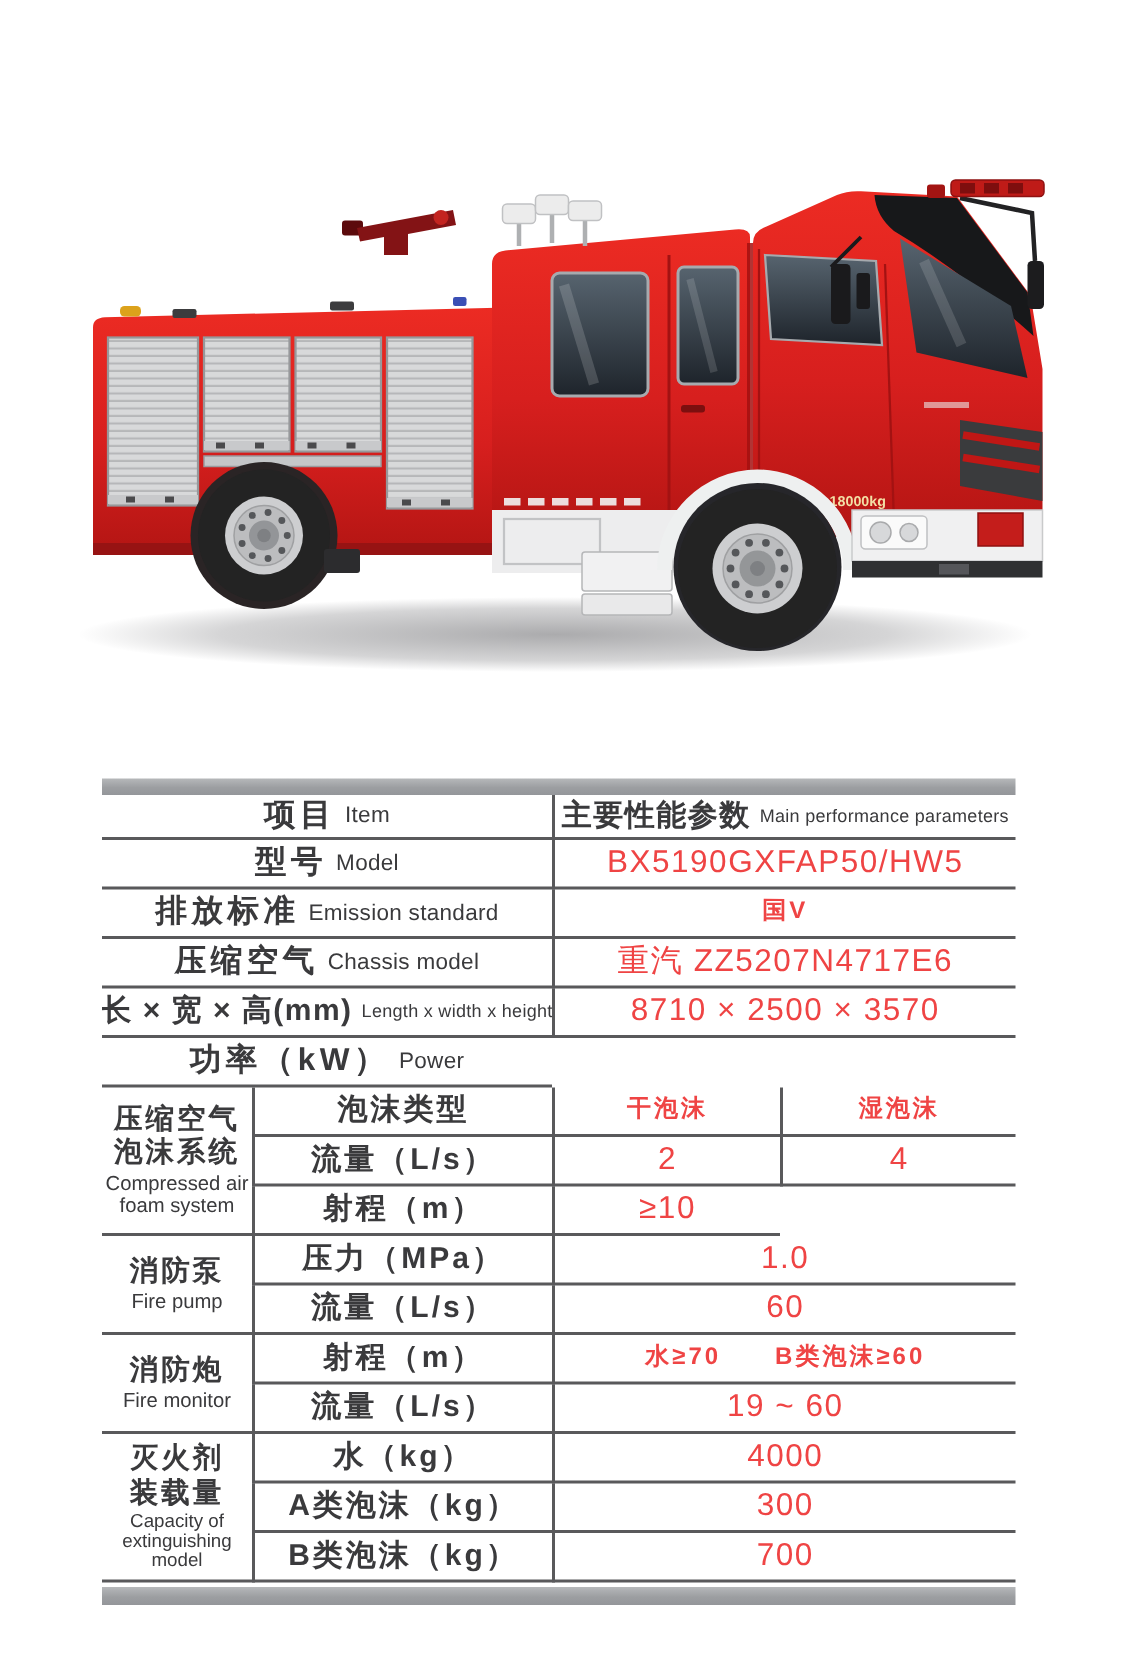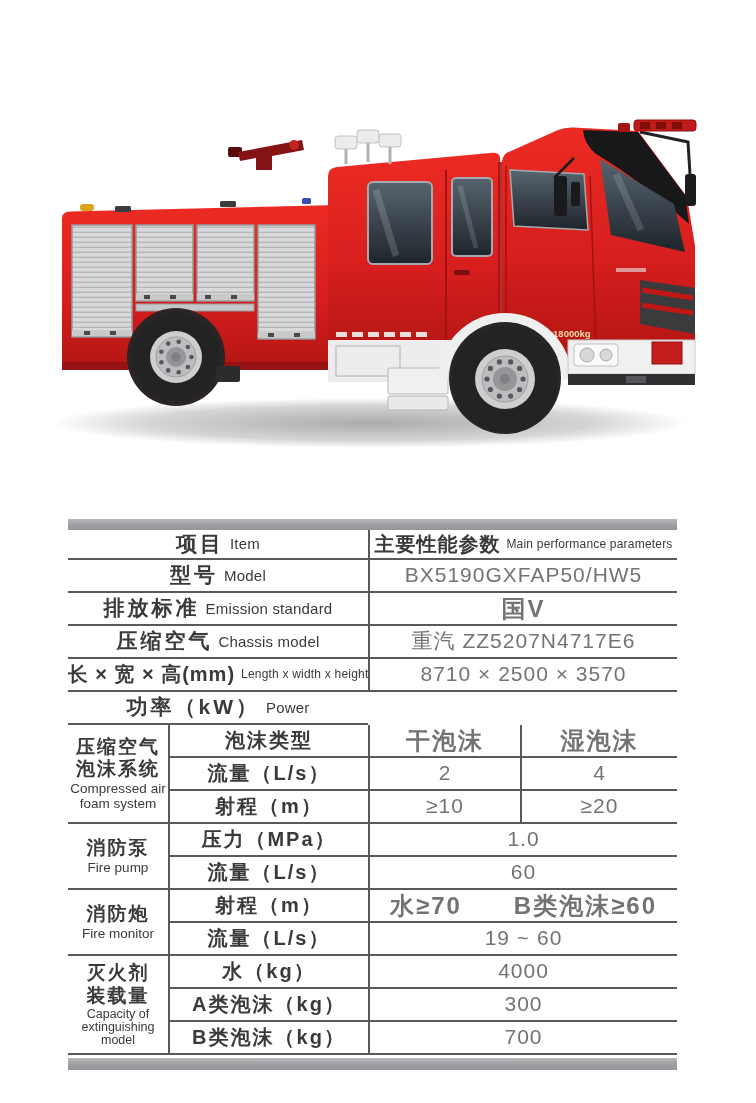--- a/index.html
+++ b/index.html
@@ -12,22 +12,22 @@
   .grid{display:grid;grid-template-columns:100px 200px 152px 157px;grid-template-rows:30px repeat(15,33px);}
   .cell{display:flex;align-items:center;justify-content:center;text-align:center;gap:6px;
         box-sizing:border-box;color:#3a3a3c;line-height:1.05;overflow:hidden;}
   .bb{border-bottom:2px solid #59595b;}
   .bl{border-left:2px solid #59595b;}
   .cjk{font-weight:bold;font-size:21px;letter-spacing:3px;white-space:nowrap;}
   .cjk.tight{letter-spacing:1px;font-size:20px;}
   .sub{font-size:20px;letter-spacing:2px;}
   .en{font-size:15px;letter-spacing:.2px;white-space:nowrap;}
   .en-sm{font-size:12px;}
-  .val{font-size:21px;color:#737373;letter-spacing:1px;white-space:nowrap;}
-  .val.bold{font-weight:bold;letter-spacing:2px;font-size:24px;}
+  .val{font-size:21px;color:#ef4444;letter-spacing:1px;white-space:nowrap;}
+  .val.bold{font-weight:bold;letter-spacing:2px;font-size:16px;}
   .group{flex-direction:column;gap:0;padding:1px 0;}
   .group .gcn{font-weight:bold;font-size:19px;letter-spacing:2px;line-height:1.2;white-space:nowrap;}
   .group .gen{font-size:13.5px;line-height:1.12;white-space:nowrap;}
   .group .gen.xs{font-size:12.5px;line-height:1.05;}
 </style>
 </head>
 <body>
 
 <div class="page">
 
@@ -285,23 +285,20 @@
       <div class="cell bb bl" style="grid-area:8/4/9/5">
         <span class="val">4</span>
       </div>
 
       <div class="cell bb bl" style="grid-area:9/2/10/3">
         <span class="cjk sub">射程（m）</span>
       </div>
       <div class="cell bb bl" style="grid-area:9/3/10/4">
         <span class="val">≥10</span>
       </div>
-      <div class="cell bb bl" style="grid-area:9/4/10/5">
-        <span class="val">≥20</span>
-      </div>
 
       <div class="cell bb group" style="grid-area:10/1/12/2">
         <span class="gcn">消防泵</span>
         <span class="gen">Fire pump</span>
       </div>
       <div class="cell bb bl" style="grid-area:10/2/11/3">
         <span class="cjk sub">压力（MPa）</span>
       </div>
       <div class="cell bb bl" style="grid-area:10/3/11/5">
         <span class="val">1.0</span>

